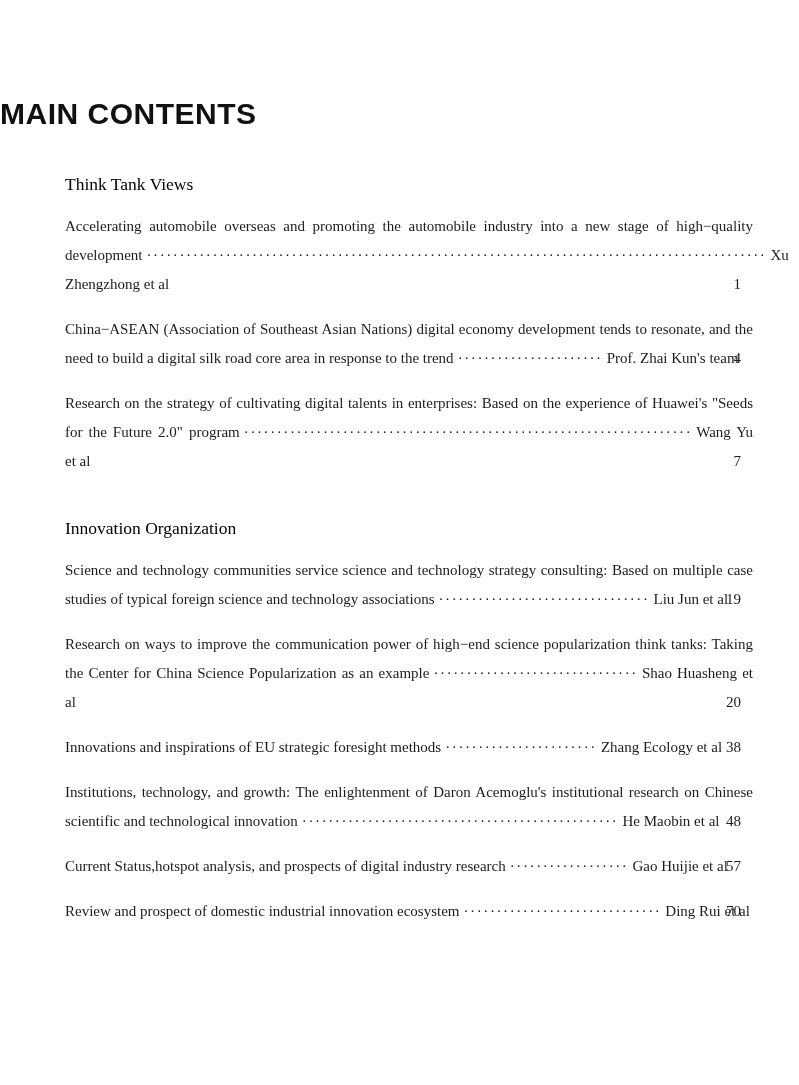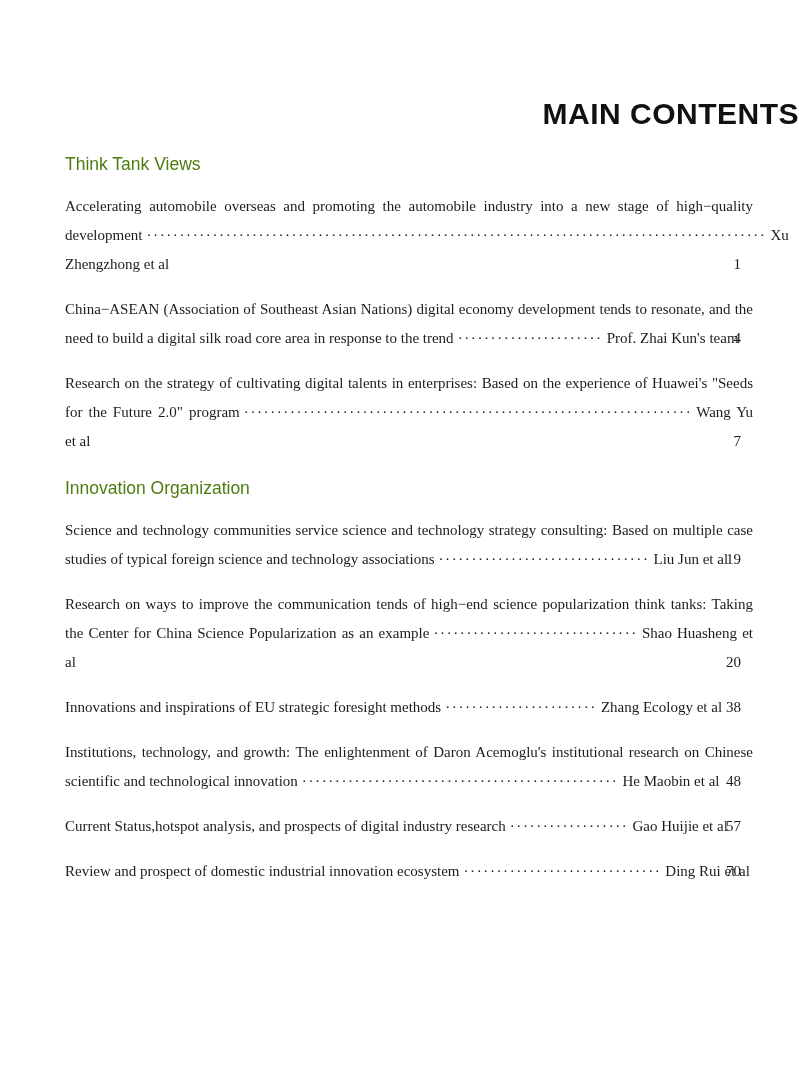--- a/index.html
+++ b/index.html
@@ -13,32 +13,32 @@
     padding: 96px 46px 0 65px;
     overflow: hidden;
     color: #1a1a1a;
   }
   h1.doc-title {
     font-family: "Liberation Sans", sans-serif;
     font-weight: 700;
     font-size: 30px;
     line-height: 36px;
     letter-spacing: 0.5px;
-    text-align: right;
+    text-align: left;
     color: #111111;
     margin: 0 -46px 10px -65px;
   }
   section.toc-section { display: block; }
   h2.section-heading {
-    font-family: Liberation Sans, sans-serif;
+    font-family: Liberation Serif, serif;
     font-weight: 400;
     font-size: 17.5px;
     line-height: 24px;
-    color: #4d7c0f;
-    margin: 20px 0 12px 0;
+    color: #000000;
+    margin: 40px 0 12px 0;
   }
   p.entry {
     position: relative;
     font-family: "Liberation Serif", serif;
     font-size: 15px;
     line-height: 29px;
     text-align: justify;
     margin: 16px 0 5px 0;
     color: #1c1c1c;
   }
@@ -66,21 +66,21 @@
         <h2 class="section-heading">Think Tank Views</h2>
         <p class="entry"><span class="entry-title">Accelerating automobile overseas and promoting the automobile industry into a new stage of high−quality development</span><span class="leader">······························································································</span><span class="author">Xu Zhengzhong et al</span><span class="pageno">1</span></p>
         <p class="entry"><span class="entry-title">China−ASEAN (Association of Southeast Asian Nations) digital economy development tends to resonate, and the need to build a digital silk road core area in response to the trend</span><span class="leader">······················</span><span class="author">Prof. Zhai Kun's team</span><span class="pageno">4</span></p>
       </section>
       <section class="toc-section">
         <p class="entry"><span class="entry-title">Research on the strategy of cultivating digital talents in enterprises: Based on the experience of Huawei's "Seeds for the Future 2.0" program</span><span class="leader">····································································</span><span class="author">Wang Yu et al</span><span class="pageno">7</span></p>
       </section>
       <section class="toc-section">
         <h2 class="section-heading">Innovation Organization</h2>
         <p class="entry"><span class="entry-title">Science and technology communities service science and technology strategy consulting: Based on multiple case studies of typical foreign science and technology associations</span><span class="leader">································</span><span class="author">Liu Jun et al</span><span class="pageno">19</span></p>
-        <p class="entry"><span class="entry-title">Research on ways to improve the communication tends of high−end science popularization think tanks: Taking the Center for China Science Popularization as an example</span><span class="leader">·······························</span><span class="author">Shao Huasheng et al</span><span class="pageno">20</span></p>
+        <p class="entry"><span class="entry-title">Research on ways to improve the communication power of high−end science popularization think tanks: Taking the Center for China Science Popularization as an example</span><span class="leader">·······························</span><span class="author">Shao Huasheng et al</span><span class="pageno">20</span></p>
       </section>
       <section class="toc-section">
         <p class="entry"><span class="entry-title">Innovations and inspirations of EU strategic foresight methods</span><span class="leader">·······················</span><span class="author">Zhang Ecology et al</span><span class="pageno">38</span></p>
         <p class="entry"><span class="entry-title">Institutions, technology, and growth: The enlightenment of Daron Acemoglu's institutional research on Chinese scientific and technological innovation</span><span class="leader">················································</span><span class="author">He Maobin et al</span><span class="pageno">48</span></p>
         <p class="entry"><span class="entry-title">Current Status,hotspot analysis, and prospects of digital industry research</span><span class="leader">··················</span><span class="author">Gao Huijie et al</span><span class="pageno">57</span></p>
         <p class="entry"><span class="entry-title">Review and prospect of domestic industrial innovation ecosystem</span><span class="leader">······························</span><span class="author">Ding Rui et al</span><span class="pageno">70</span></p>
       </section>
     </div>
 </div>
 

